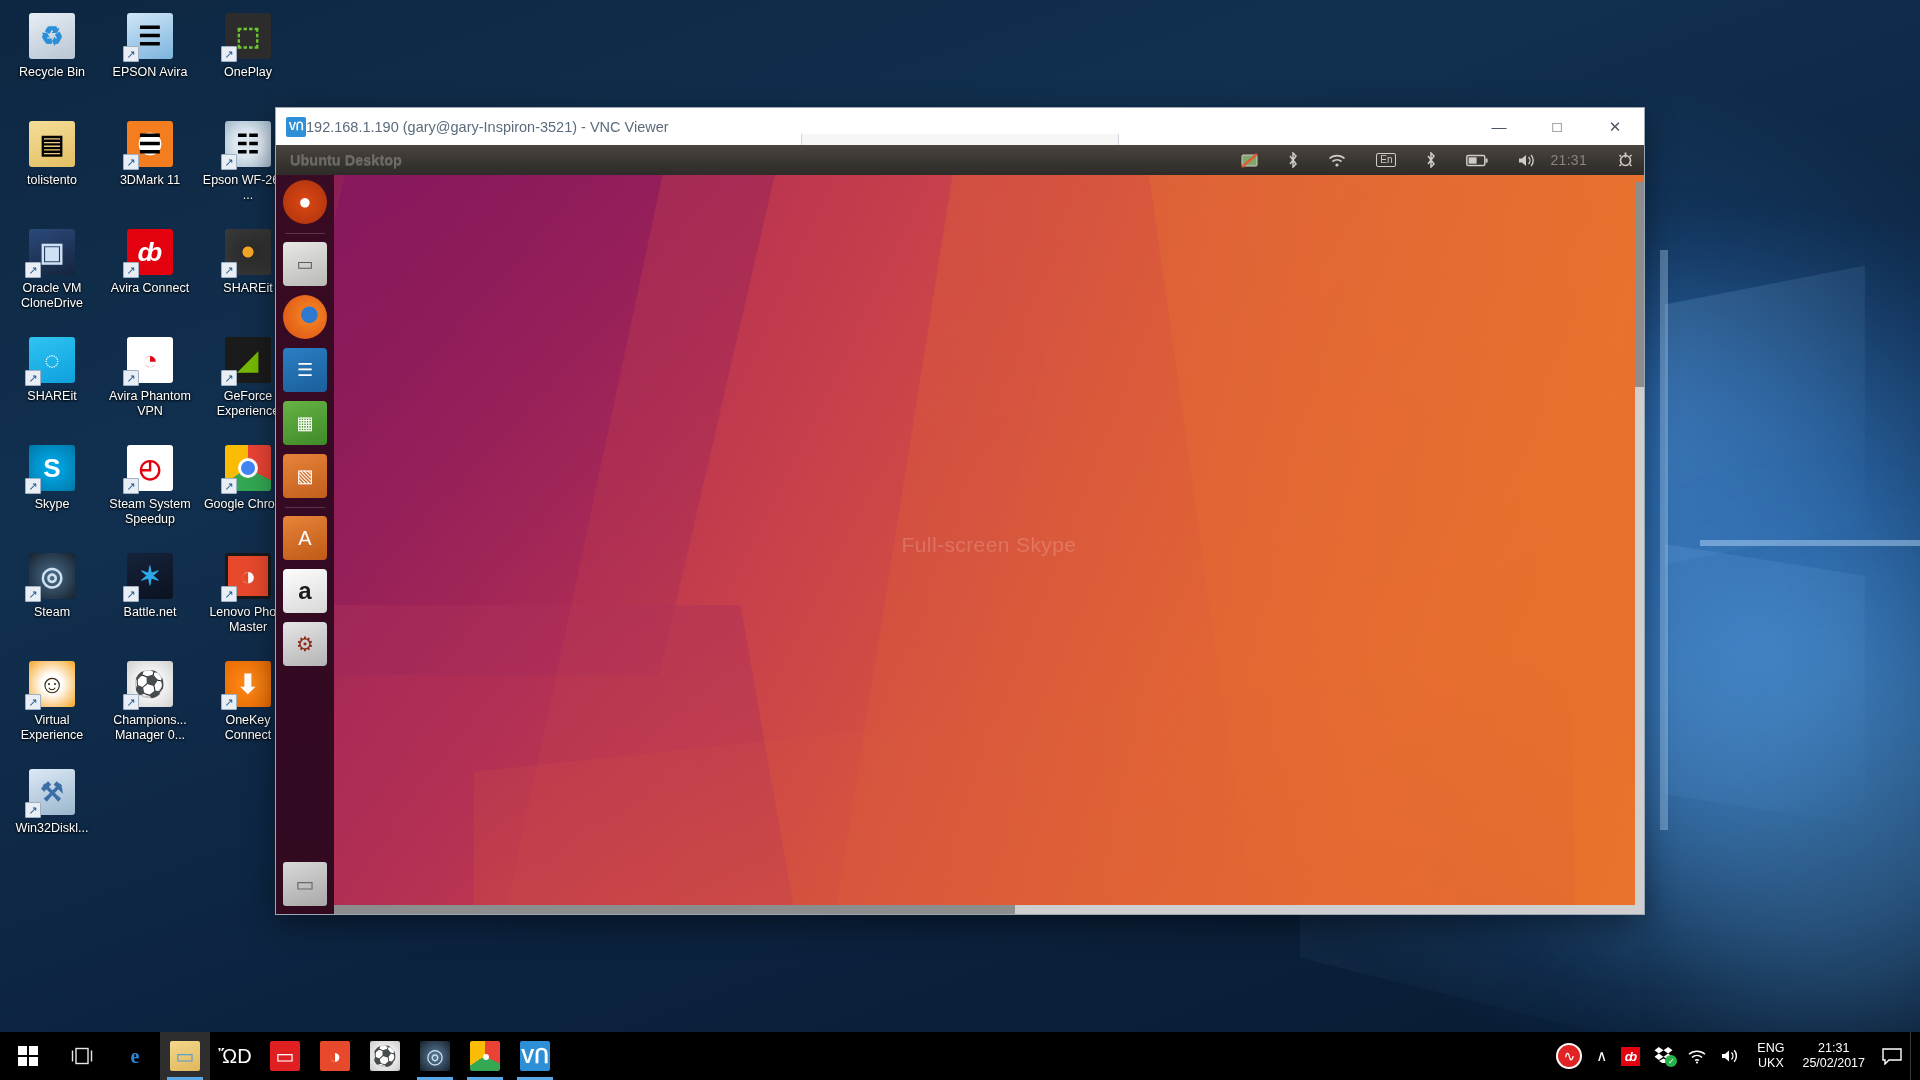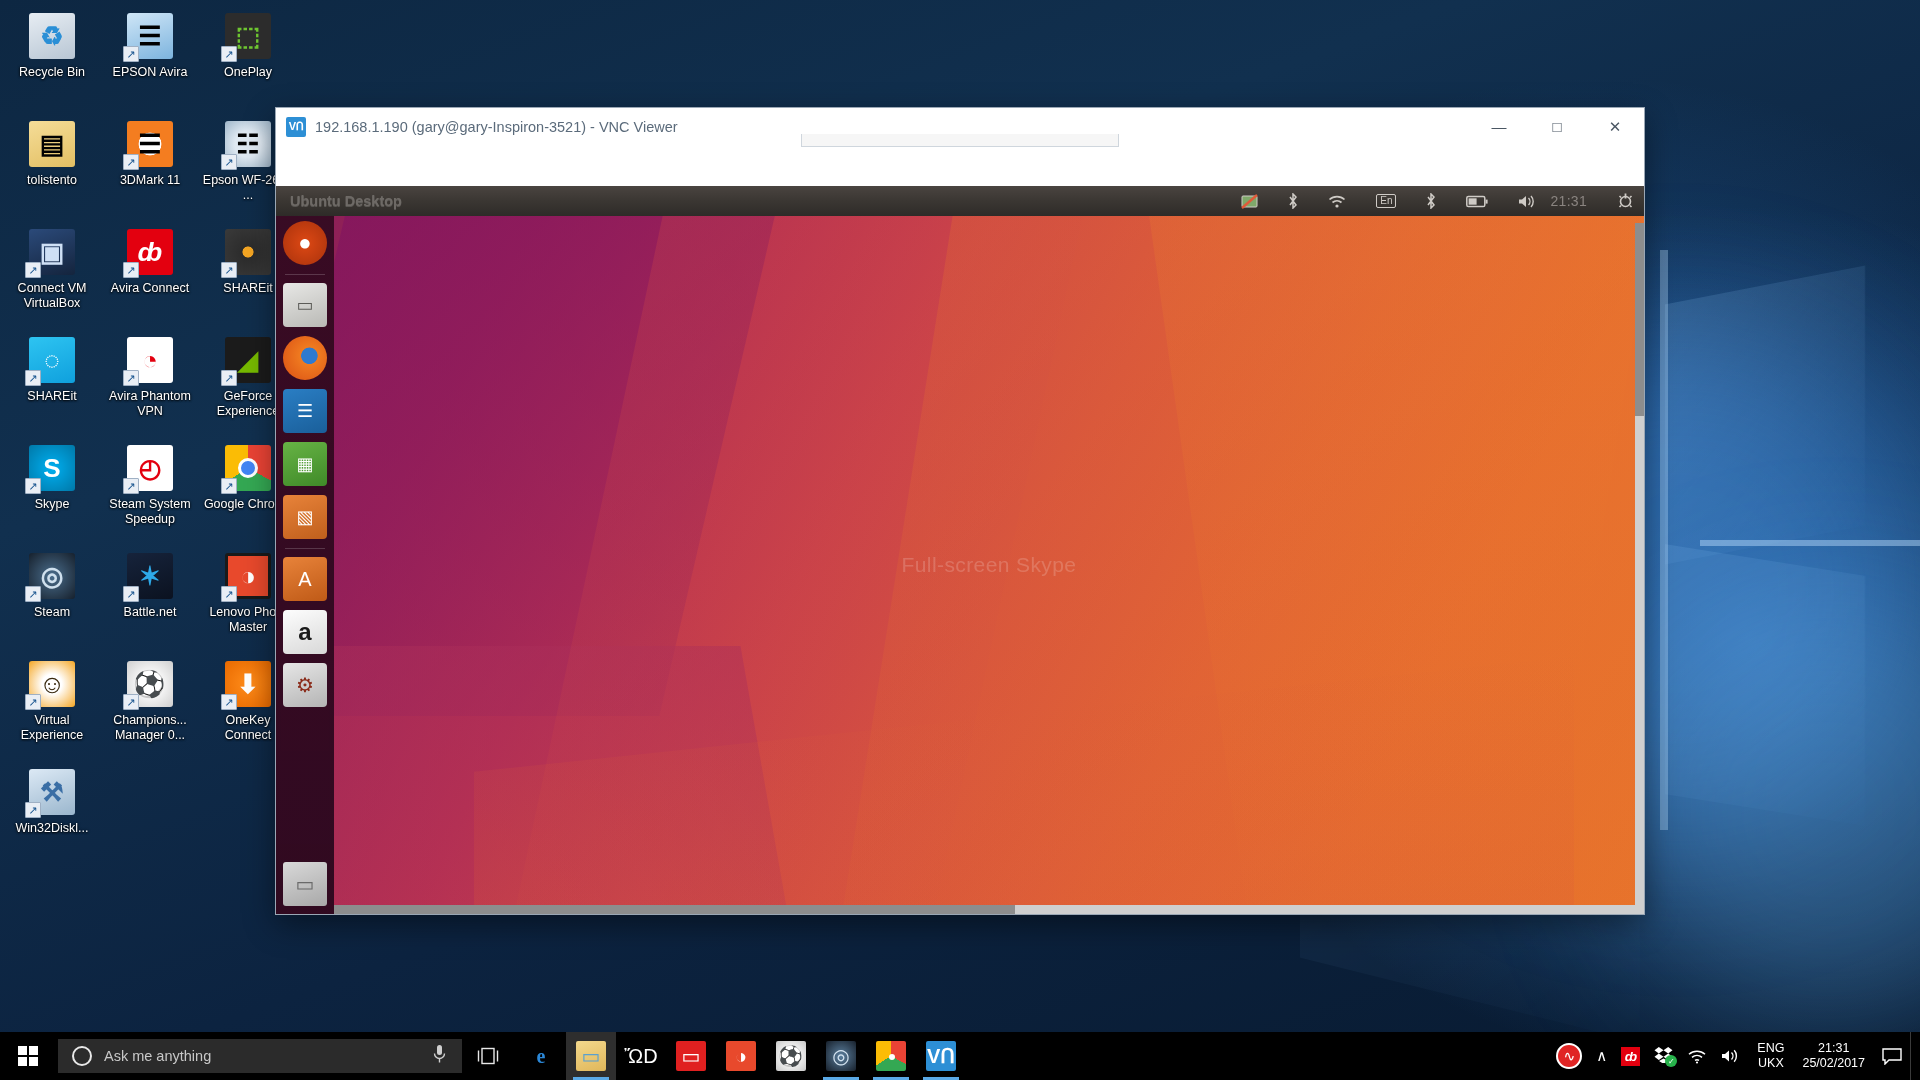--- a/index.html
+++ b/index.html
@@ -130,21 +130,21 @@
     width: 20px; height: 20px;
     background: #2d8fd5;
     color: #ffffff;
     border-radius: 2px;
     font-size: 11px; font-weight: bold;
     display: flex; align-items: center; justify-content: center;
     font-family: "Liberation Sans", sans-serif;
     letter-spacing: -0.5px;
   }
   #vnc-title-text {
-    margin-left: 9px;
+    margin-left: 0;
     font-size: 14.5px;
     color: #5b6b7b;
     white-space: nowrap;
   }
   #vnc-winctl { margin-left: auto; display: flex; height: 37px; }
   #vnc-winctl > div {
     width: 58px; height: 37px;
     display: flex; align-items: center; justify-content: center;
     color: #4a5663; font-size: 15px;
   }
@@ -159,21 +159,20 @@
     border-top: none;
     z-index: 3;
   }
 
   
   #ubuntu-screen {
     flex: 1 1 auto;
     position: relative;
     overflow: hidden;
     background: #2c0a14;
-    margin-top: 41px;
   }
   #ubuntu-panel {
     position: relative;
     height: 30px;
     background: linear-gradient(180deg, #4a4440 0%, #3b3733 48%, #2e2b28 100%);
     display: flex; align-items: center;
     z-index: 4;
   }
   #ubuntu-panel-title {
     margin-left: 14px;
@@ -434,21 +433,21 @@
           <span class="glyph art-epsonwf">☷</span>
           <span class="shortcut-arrow">↗</span>
         </span>
         <span class="label">Epson WF-2630 ...</span>
       </div>
       <div class="dicon">
         <span class="glyphwrap">
           <span class="glyph art-vbox">▣</span>
           <span class="shortcut-arrow">↗</span>
         </span>
-        <span class="label">Connect VM VirtualBox</span>
+        <span class="label">Oracle VM CloneDrive</span>
       </div>
       <div class="dicon">
         <span class="glyphwrap">
           <span class="glyph art-avira">ȸ</span>
           <span class="shortcut-arrow">↗</span>
         </span>
         <span class="label">Avira Connect</span>
       </div>
       <div class="dicon">
         <span class="glyphwrap">
@@ -664,31 +663,20 @@
 
     <div id="start-button">
       <span class="winlogo">
           <i></i>
           <i></i>
           <i></i>
           <i></i>
         </span>
     </div>
 
-    <div id="cortana-search">
-      <span id="cortana-circle"></span>
-      <span id="cortana-text">Ask me anything</span>
-      <span id="cortana-mic">
-        <svg width="13" height="20" viewBox="0 0 13 20">
-            <rect x="4" y="1" width="5" height="10" rx="2.5" fill="#cfcfcf"></rect>
-            <path d="M1.5 9.5a5 5 0 0010 0" stroke="#cfcfcf" stroke-width="1.4" fill="none"></path>
-            <line x1="6.5" y1="15" x2="6.5" y2="18.5" stroke="#cfcfcf" stroke-width="1.4"></line>
-          </svg>
-      </span>
-    </div>
 
     <div id="taskview-button">
       <svg width="22" height="18" viewBox="0 0 22 18">
           <rect x="5" y="1.5" width="12" height="15" fill="none" stroke="#e8e8e8" stroke-width="1.4"></rect>
           <line x1="1.5" y1="3.5" x2="1.5" y2="14.5" stroke="#e8e8e8" stroke-width="1.4"></line>
           <line x1="20.5" y1="3.5" x2="20.5" y2="14.5" stroke="#e8e8e8" stroke-width="1.4"></line>
         </svg>
     </div>
 
     <div id="tb-apps">

